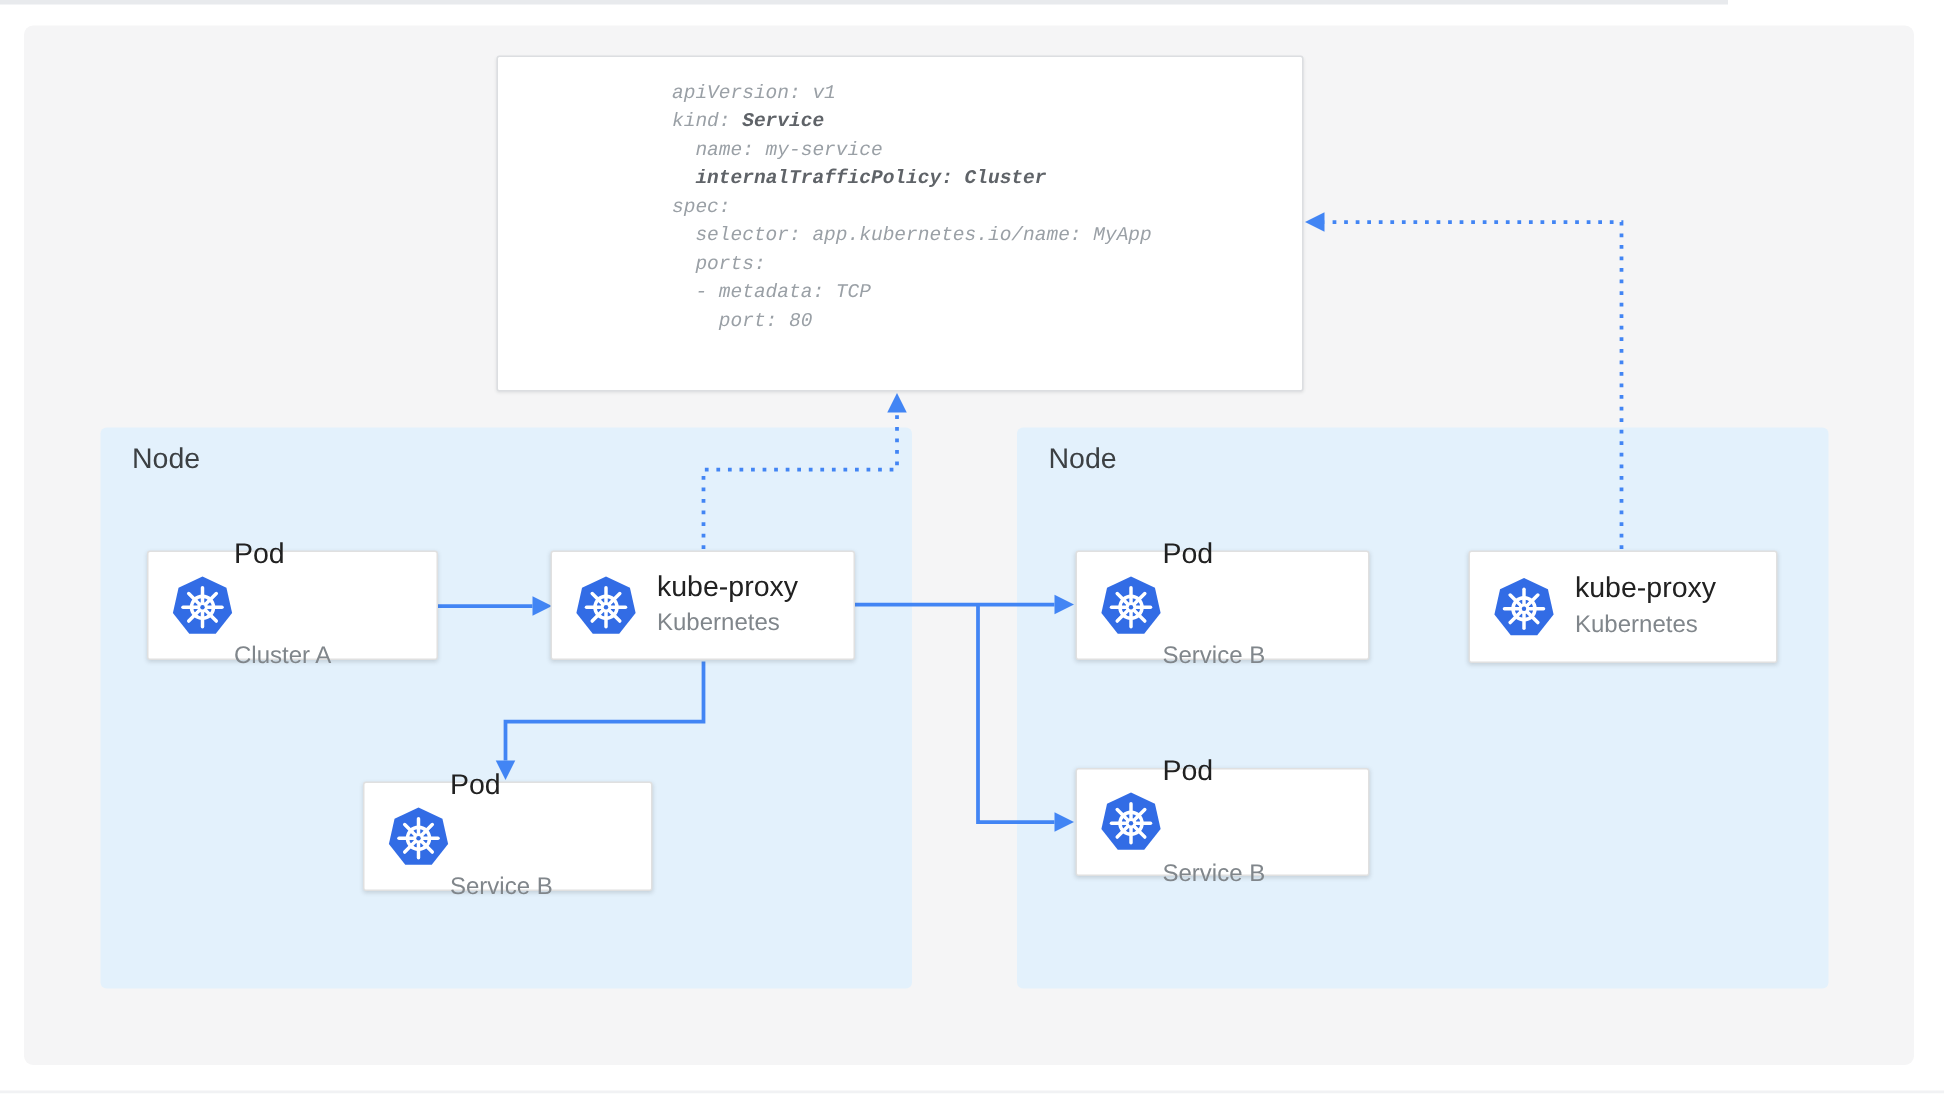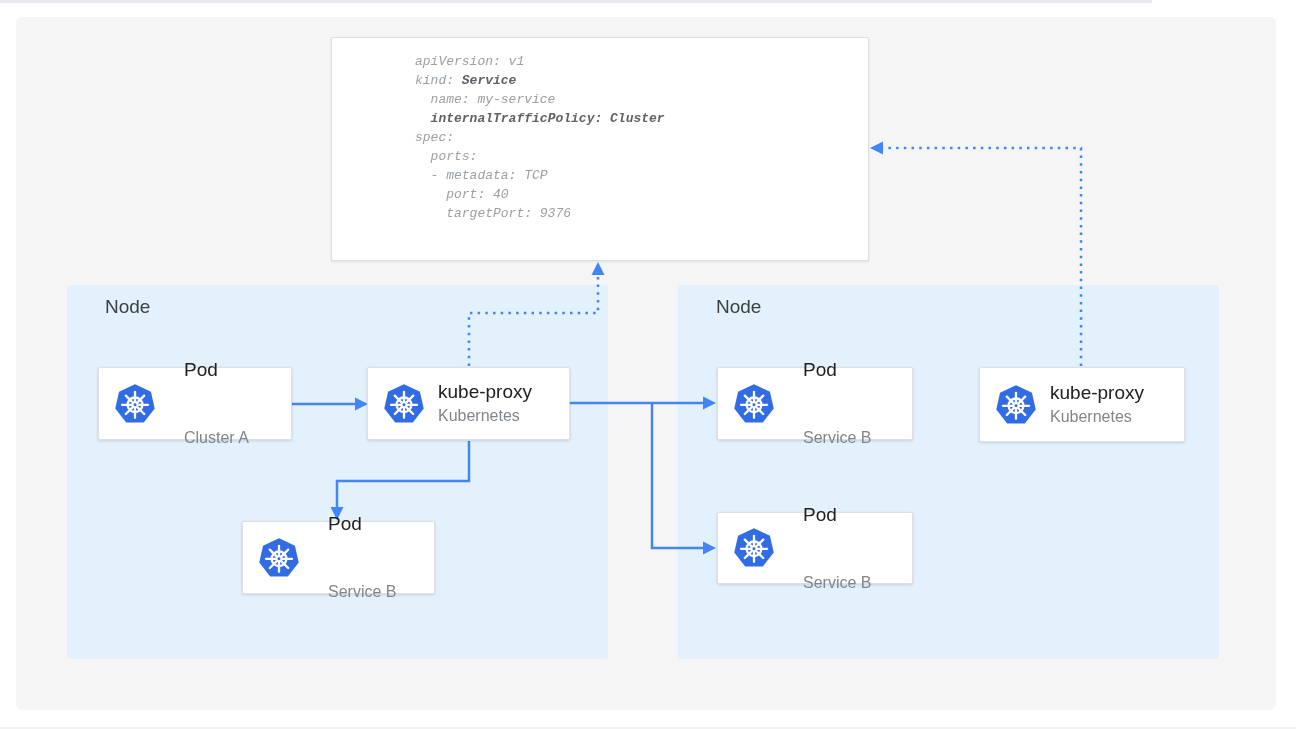--- a/index.html
+++ b/index.html
@@ -21,34 +21,34 @@
   .stage{position:relative;width:1296px;height:729px;background:#ffffff;overflow:hidden;}
 
   .top-divider{position:absolute;left:0;top:0;width:1152px;height:3px;background:var(--divider);}
   .bottom-divider{position:absolute;left:0;top:727px;width:1296px;height:2px;background:var(--divider);opacity:.6;}
 
   .panel{position:absolute;left:16px;top:17px;width:1260px;height:693px;background:var(--panel-bg);border-radius:6px;}
 
   .node{position:absolute;top:285px;width:541px;height:374px;background:var(--node-bg);border-radius:4px;}
   .node.left{left:67px;}
   .node.right{left:678px;}
-  .node-label{position:absolute;left:38px;top:11px;font-size:19px;color:var(--node-label-text);}
+  .node-label{position:absolute;left:21px;top:11px;font-size:19px;color:var(--node-label-text);}
 
   .yaml-panel{position:absolute;left:331px;top:37px;width:538px;height:224px;background:#ffffff;
-    border:1px solid #dcdee1;border-radius:2px;box-shadow:0 1px 2px rgba(60,64,67,.10);}
+    border:1px solid #dcdee1;border-radius:2px;box-shadow:0 1px 2px rgba(60,64,67,.10);padding-left:33px;}
   .yaml-code{padding:14px 10px 0 83px;font-family:"Liberation Mono","DejaVu Sans Mono",monospace;
     font-style:italic;font-size:13px;line-height:19px;color:var(--code-text);}
   .yaml-line span{white-space:pre;}
   .yaml-line .bold{font-weight:bold;color:var(--code-bold-text);}
 
   .card{position:absolute;background:#ffffff;border:1px solid var(--card-border);border-radius:2px;
     box-shadow:0 1px 3px rgba(60,64,67,.18);display:flex;align-items:center;}
   .card .logo{width:42px;height:42px;margin-left:15px;flex:0 0 auto;}
   .card .txt{display:flex;flex-direction:column;}
-  .card.pod .txt{margin-left:28px;gap:44px;}
+  .card.pod .txt{gap:44px;}
   .card.kp  .txt{margin-left:13px;justify-content:space-between;}
   .card .title{font-size:19px;color:var(--title-text);line-height:24px;}
   .card .subtitle{font-size:16px;color:var(--subtitle-text);line-height:23px;}
 
   .card.pod-a{left:98px;top:367px;width:194px;height:73px;}
   .card.kp-left{left:367px;top:367px;width:203px;height:73px;}
   .card.pod-b-left{left:242px;top:521px;width:193px;height:73px;}
   .card.pod-b-r1{left:717px;top:367px;width:196px;height:73px;}
   .card.pod-b-r2{left:717px;top:512px;width:196px;height:72px;}
   .card.kp-right{left:979px;top:367px;width:206px;height:75px;}
@@ -126,24 +126,24 @@
     </g>
   </svg>
 
   <div class="yaml-panel">
     <div class="yaml-code">
       <div class="yaml-line"><span>apiVersion: v1</span><span class="bold"></span><span></span></div>
       <div class="yaml-line"><span>kind: </span><span class="bold">Service</span><span></span></div>
       <div class="yaml-line"><span>  name: my-service</span><span class="bold"></span><span></span></div>
       <div class="yaml-line"><span>  </span><span class="bold">internalTrafficPolicy: Cluster</span><span></span></div>
       <div class="yaml-line"><span>spec:</span><span class="bold"></span><span></span></div>
+      <div class="yaml-line"><span>  selector: app.kubernetes.io/name: MyApp</span><span class="bold"></span><span></span></div>
       <div class="yaml-line"><span>  ports:</span><span class="bold"></span><span></span></div>
       <div class="yaml-line"><span>  - metadata: TCP</span><span class="bold"></span><span></span></div>
-      <div class="yaml-line"><span>    port: 40</span><span class="bold"></span><span></span></div>
-      <div class="yaml-line"><span>    targetPort: 9376</span><span class="bold"></span><span></span></div>
+      <div class="yaml-line"><span>    port: 80</span><span class="bold"></span><span></span></div>
     </div>
   </div>
 
   <div class="card pod pod-a">
     <svg class="logo" viewBox="0 0 100 100">
         <use href="#k8s-logo"></use>
       </svg>
     <div class="txt">
       <span class="title">Pod</span>
       <span class="subtitle">Cluster A</span>

